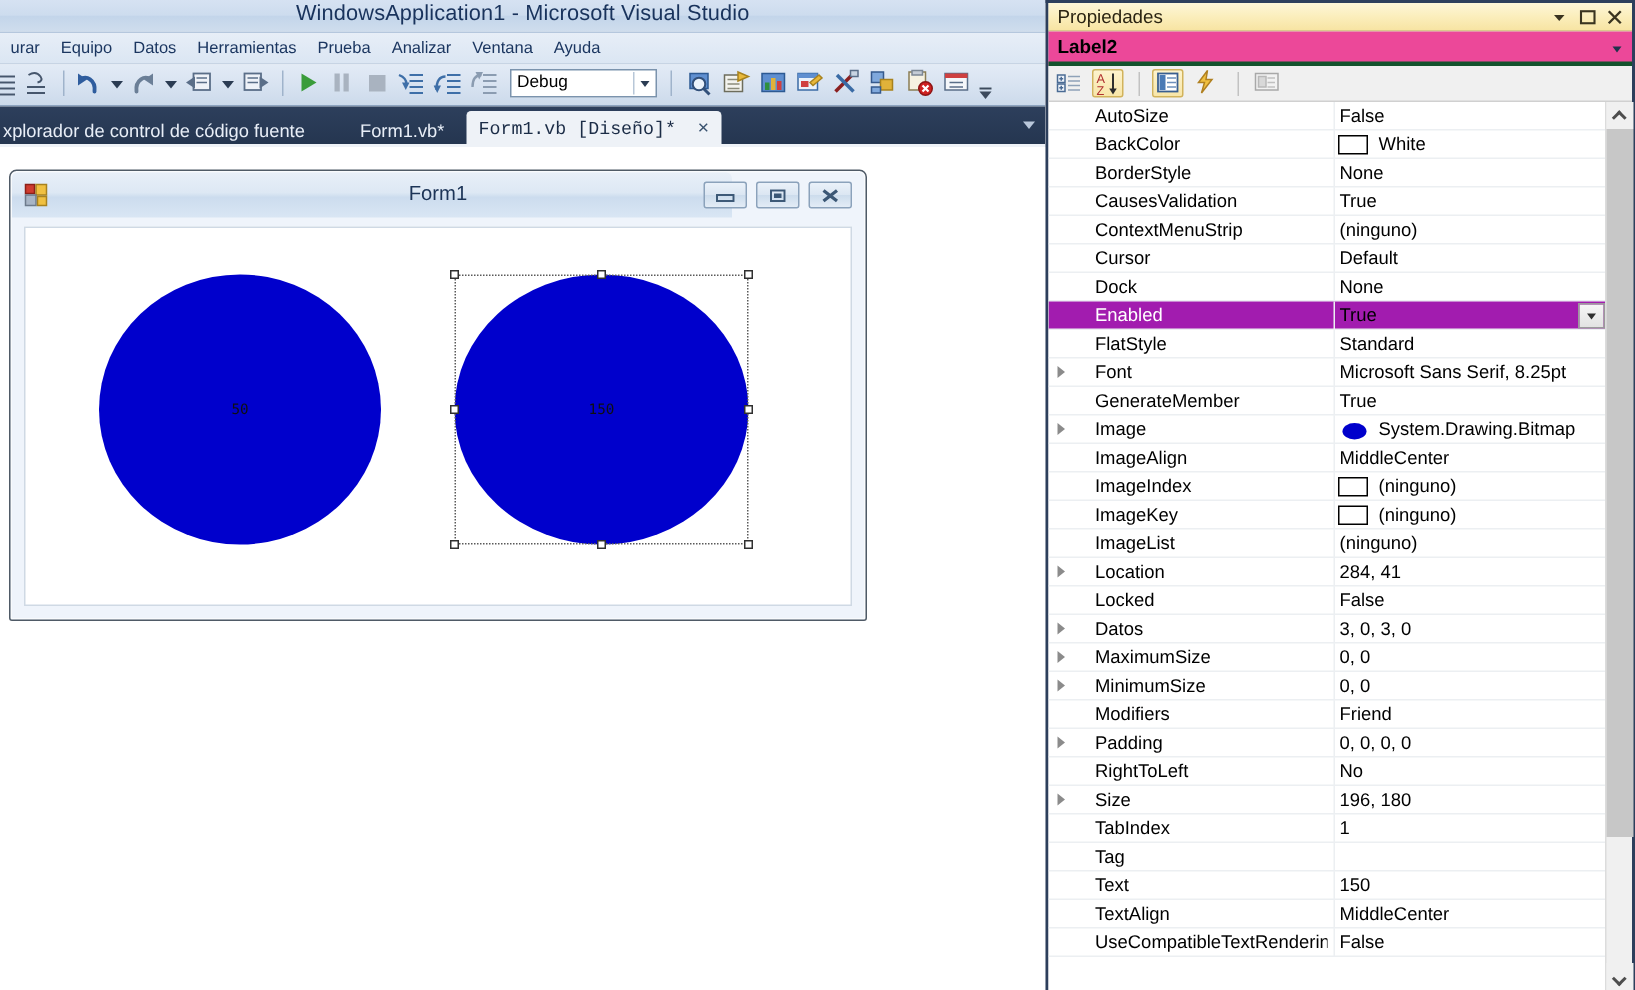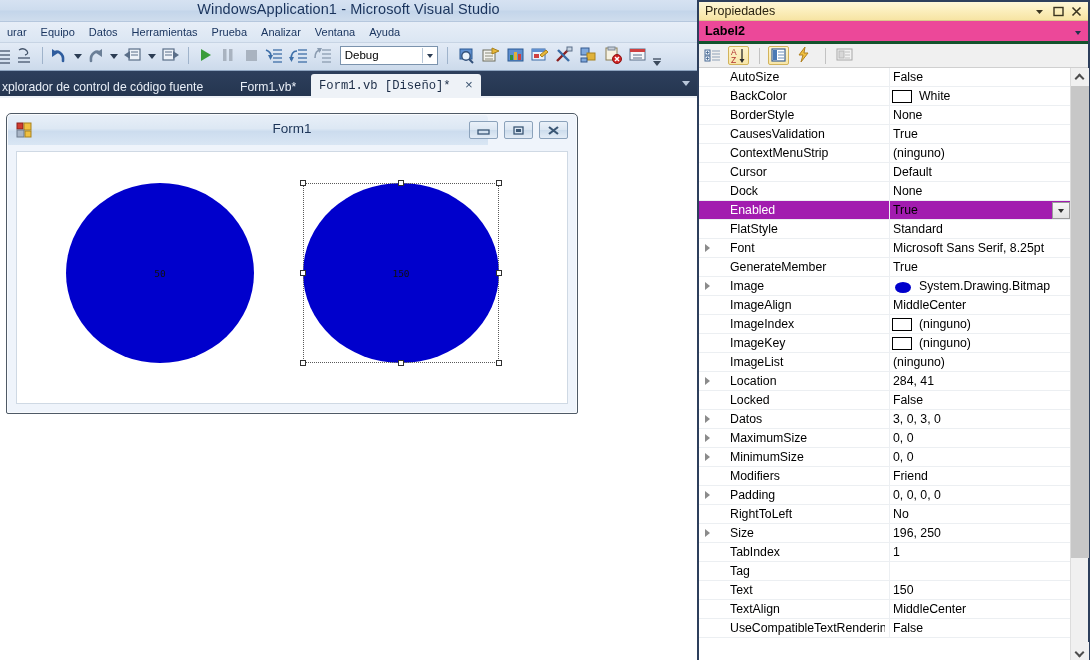--- a/index.html
+++ b/index.html
@@ -757,21 +757,21 @@
         </div>
         <div class="prop-row">
           <span class="colsep"></span>
           <span class="pname">RightToLeft</span>
           <span class="pval">No</span>
         </div>
         <div class="prop-row">
           <span class="expander"></span>
           <span class="colsep"></span>
           <span class="pname">Size</span>
-          <span class="pval bold">196, 250</span>
+          <span class="pval bold">196, 180</span>
         </div>
         <div class="prop-row">
           <span class="colsep"></span>
           <span class="pname">TabIndex</span>
           <span class="pval bold">1</span>
         </div>
         <div class="prop-row">
           <span class="colsep"></span>
           <span class="pname">Tag</span>
           <span class="pval"></span>

